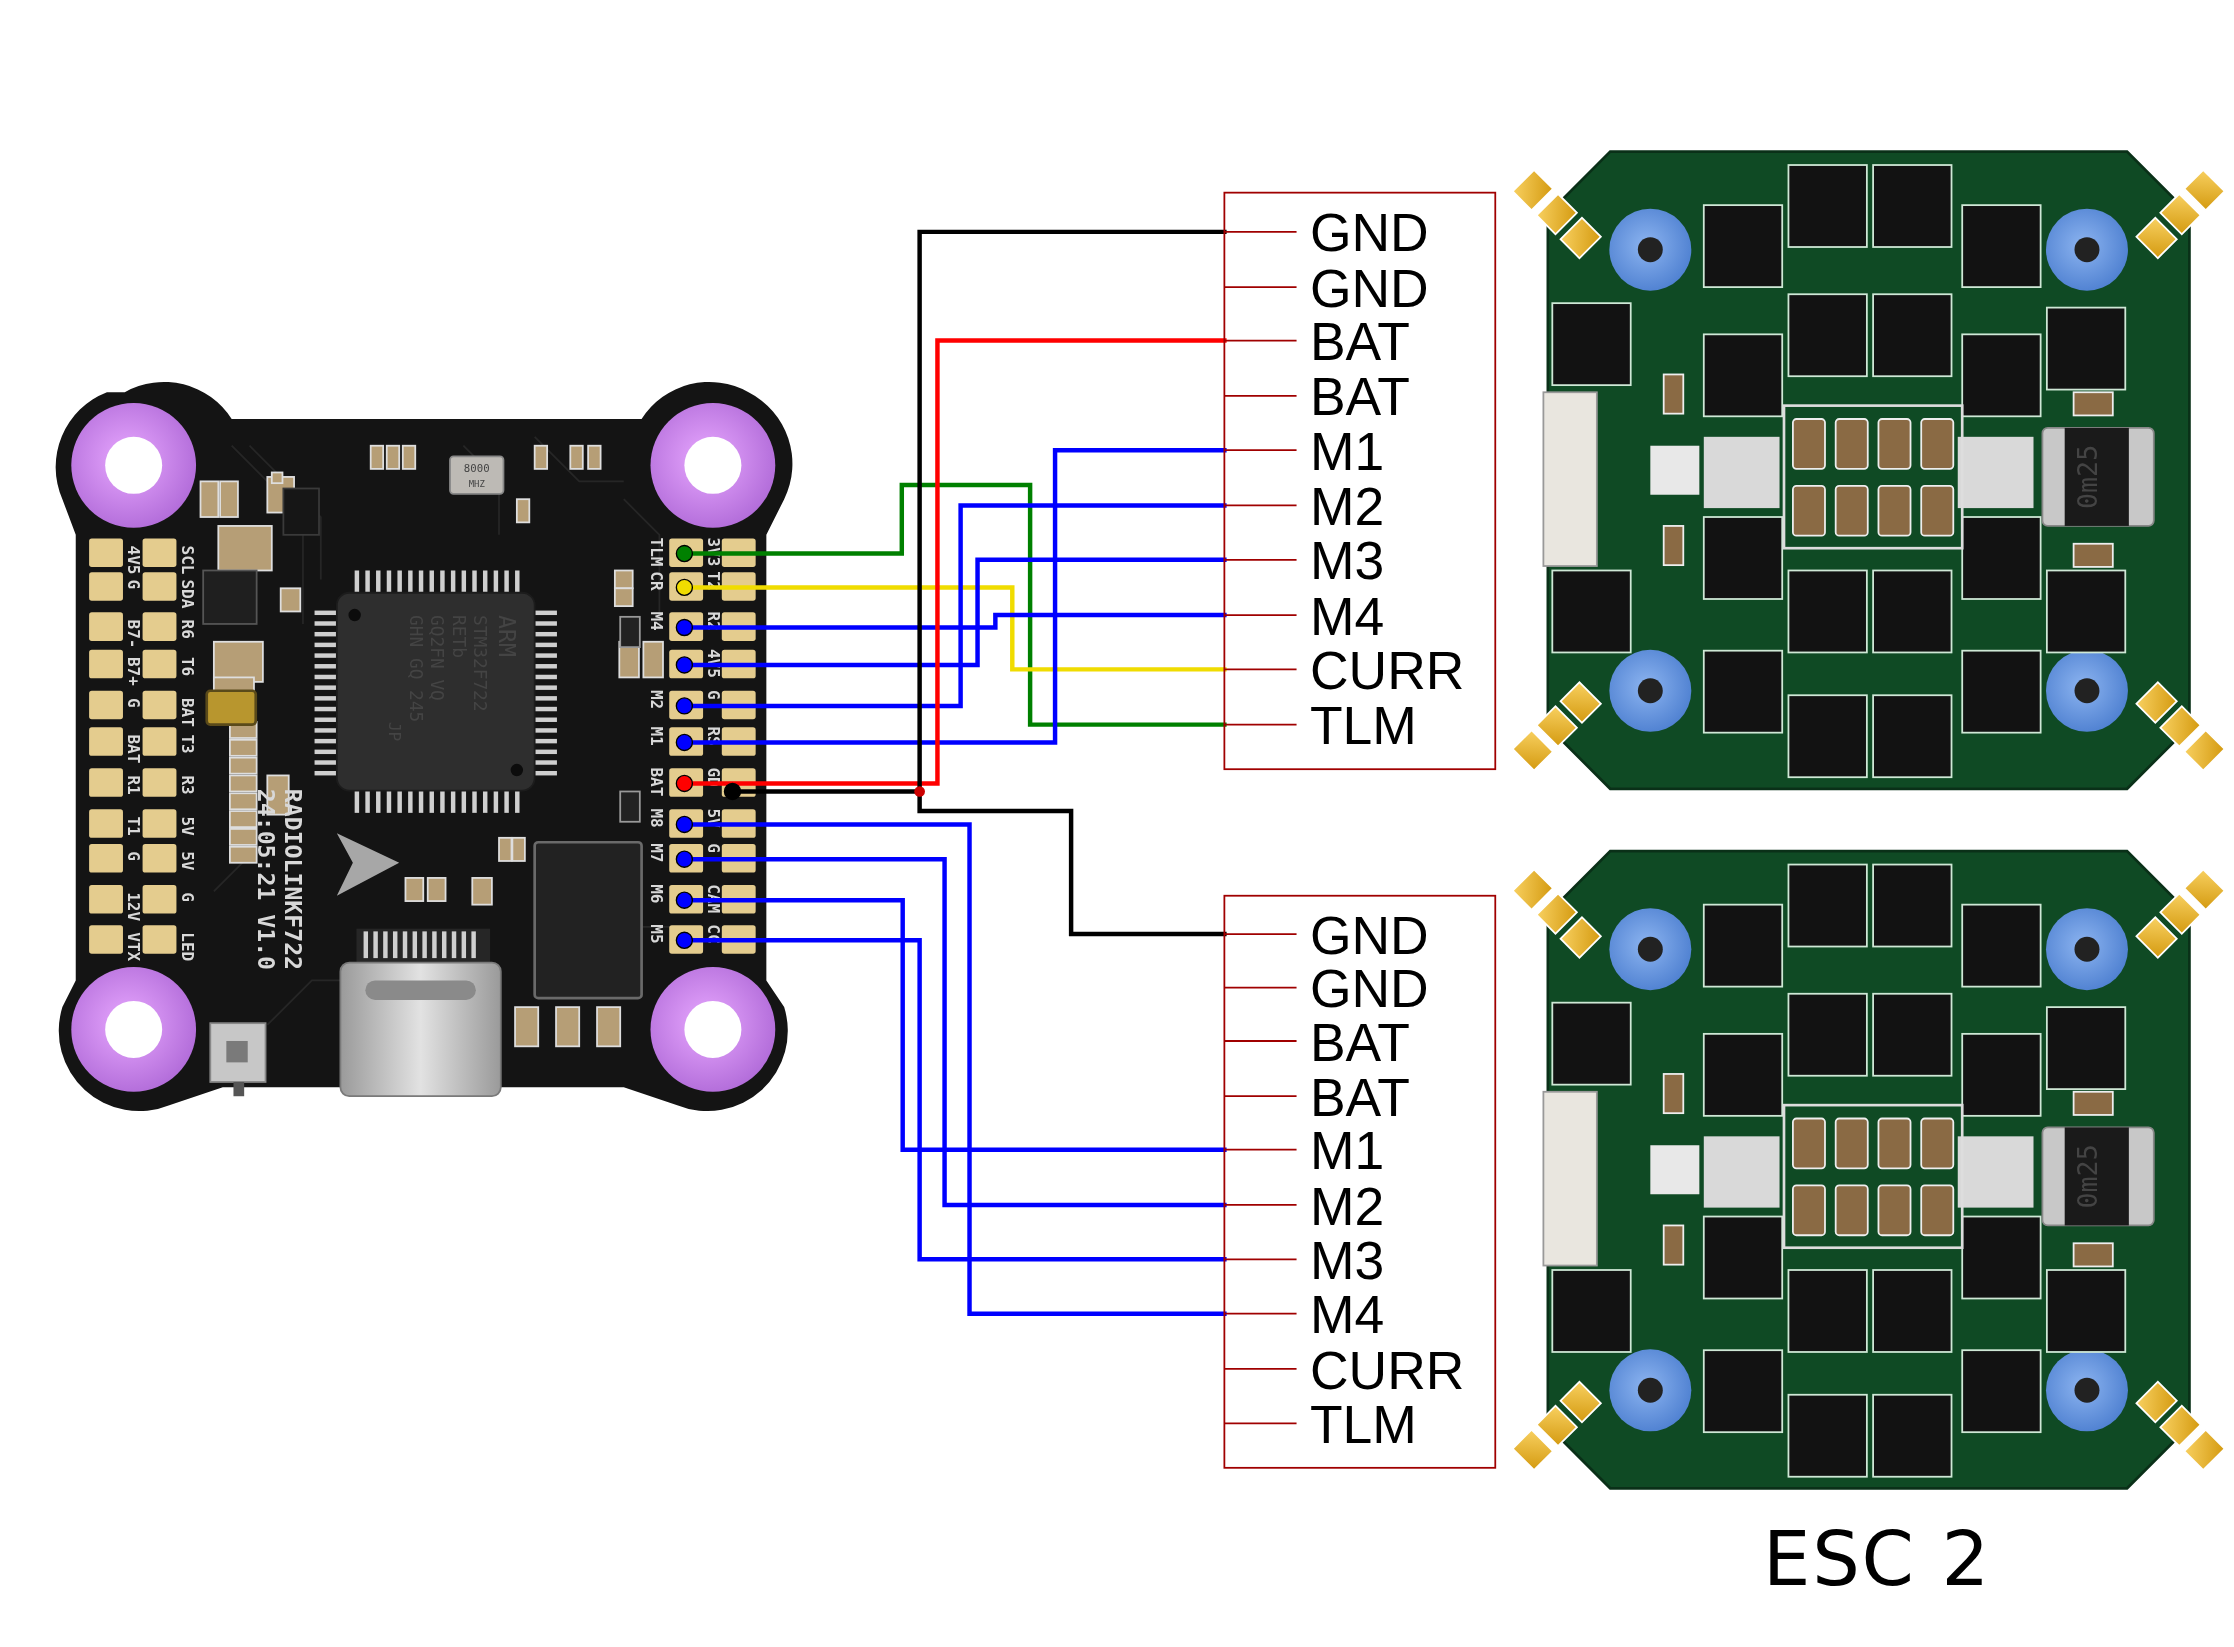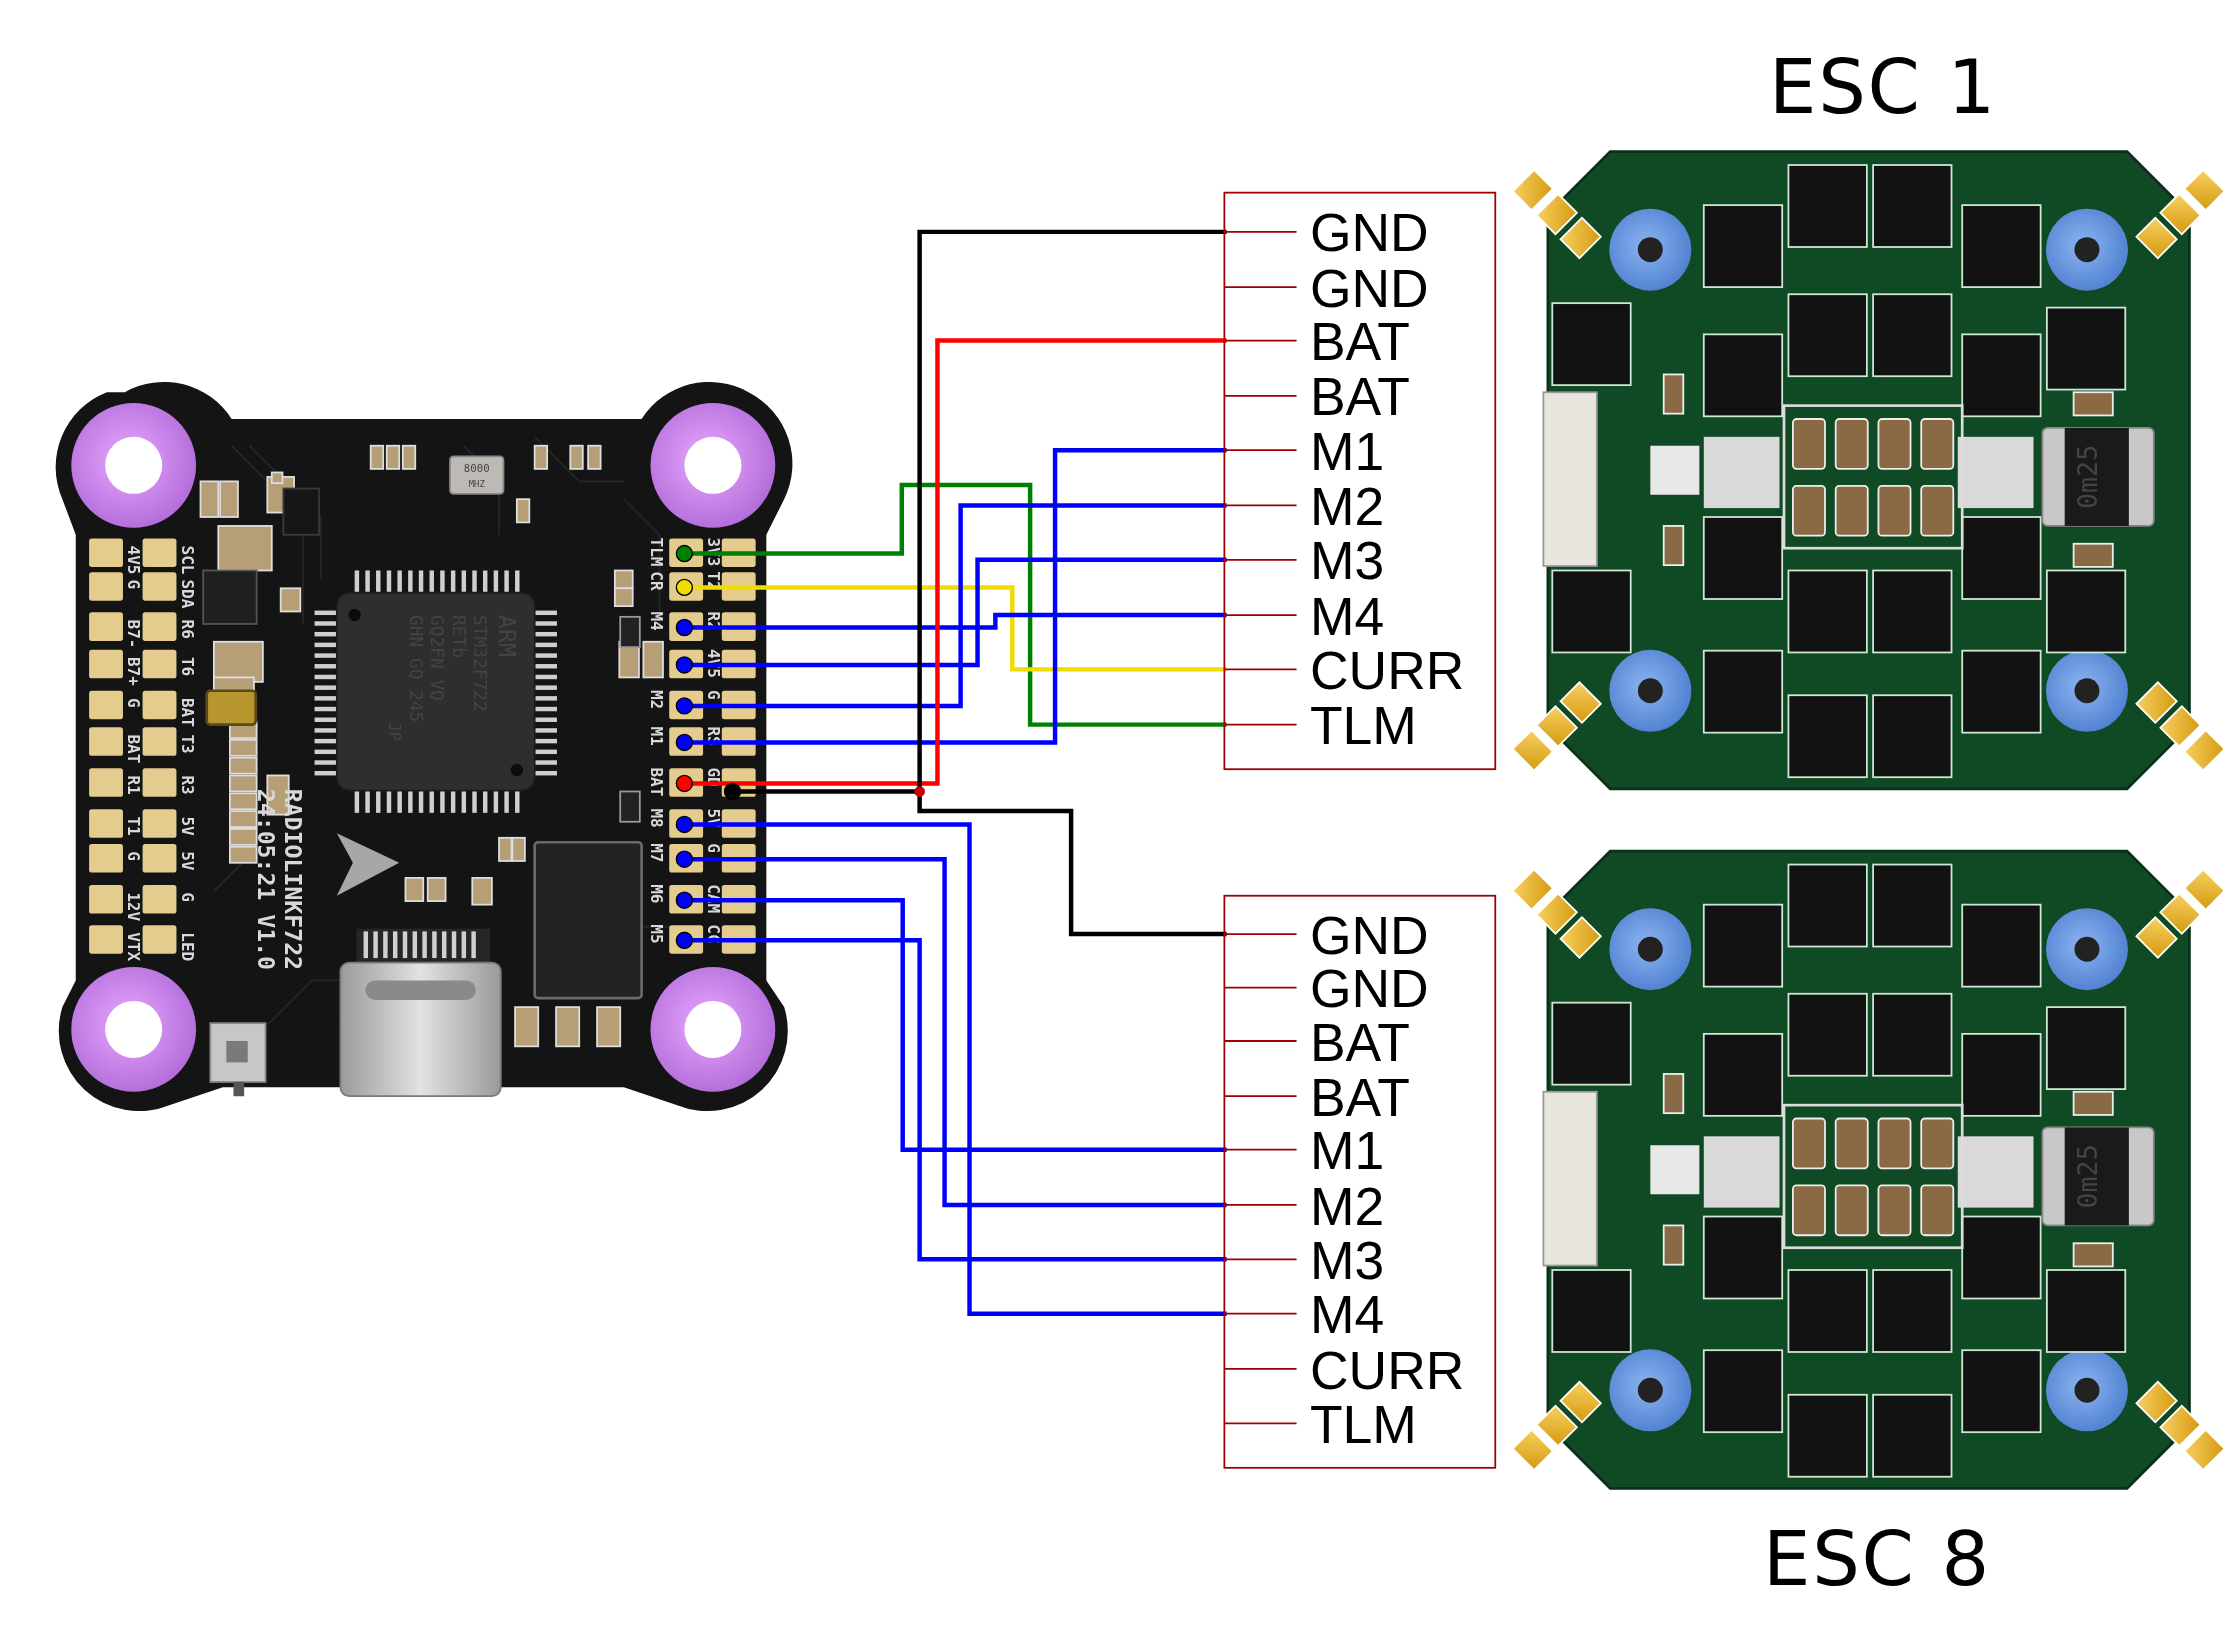--- a/index.html
+++ b/index.html
@@ -529,16 +529,15 @@
         <rect x="1867" y="1205" width="22" height="44" fill="#8a6a44" stroke="#eee" stroke-width="2"></rect>
         <rect x="1867" y="1375" width="22" height="44" fill="#8a6a44" stroke="#eee" stroke-width="2"></rect>
         <rect x="2292" y="1265" width="125" height="110" rx="6" fill="#c8c8c8" stroke="#888" stroke-width="2"></rect>
         <rect x="2317" y="1265" width="72" height="110" fill="#1a1a1a"></rect>
         <text x="2353" y="1320" font-size="30" fill="#eeeeee" text-anchor="middle" class="chip-text" transform="rotate(-90 2353 1320)">0m25</text>
         <rect x="2327" y="1225" width="44" height="26" fill="#8a6a44" stroke="#eee" stroke-width="2"></rect>
         <rect x="2327" y="1395" width="44" height="26" fill="#8a6a44" stroke="#eee" stroke-width="2"></rect>
       </g>
   </svg>
 
-  <div class="esc-title" style="left:1769px;top:43px;">ESC 1</div>
-  <div class="esc-title" style="left:1763px;top:1515px;">ESC 8</div>
+  <div class="esc-title" style="left:1763px;top:1515px;">ESC 2</div>
 </div>
 
 
 </body></html>

